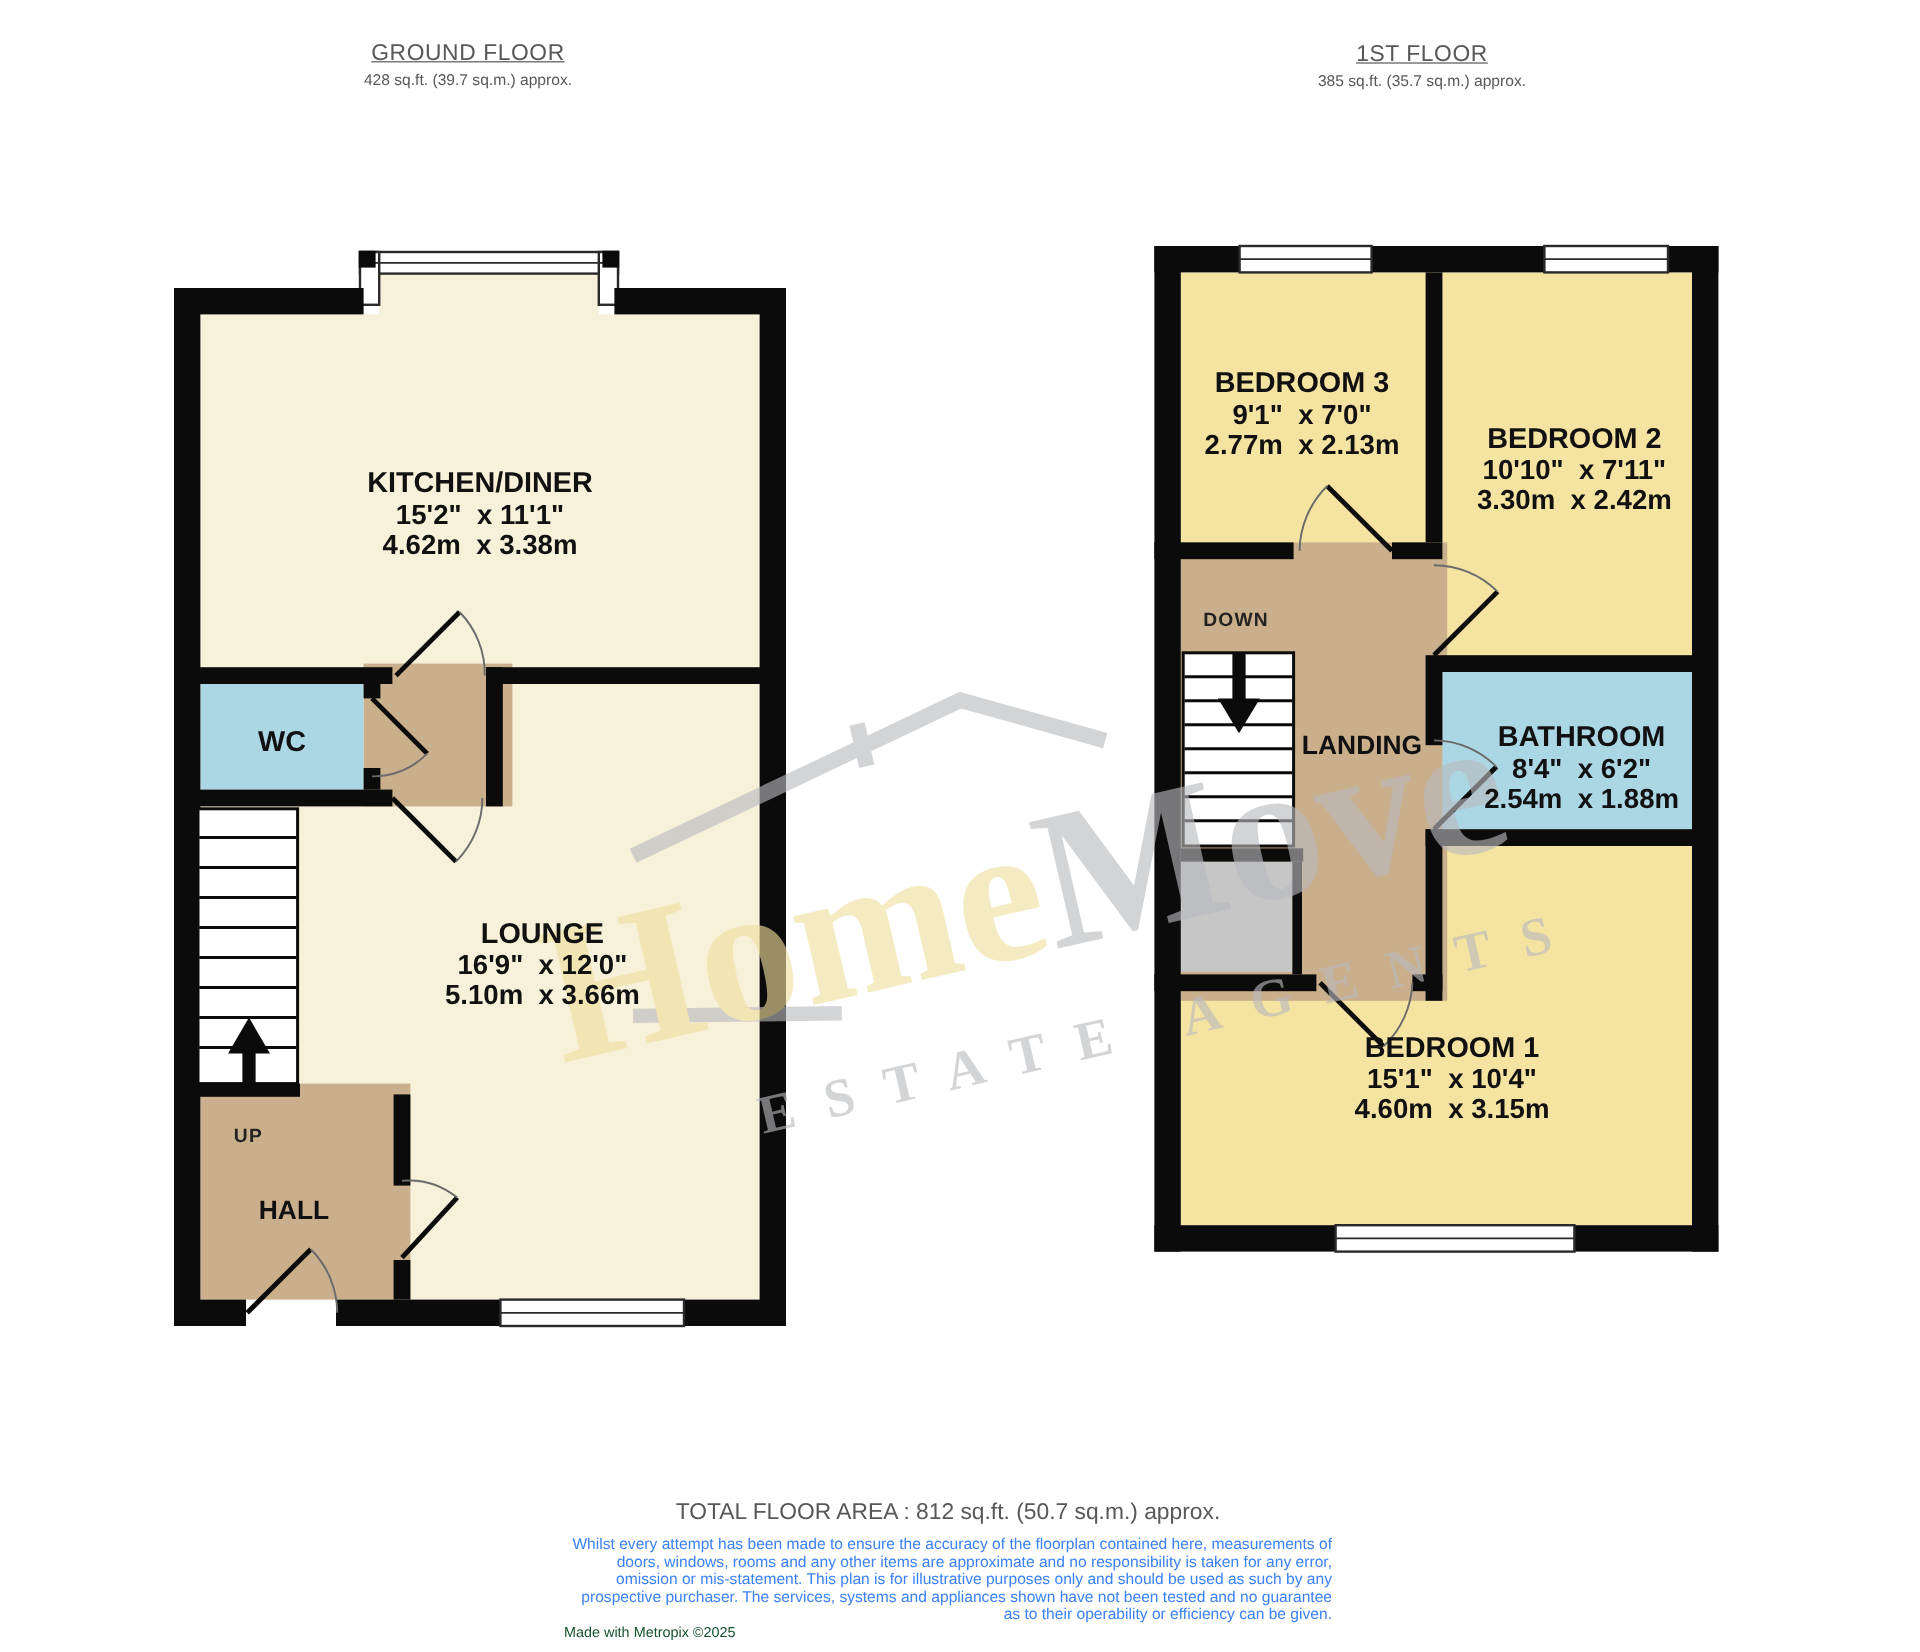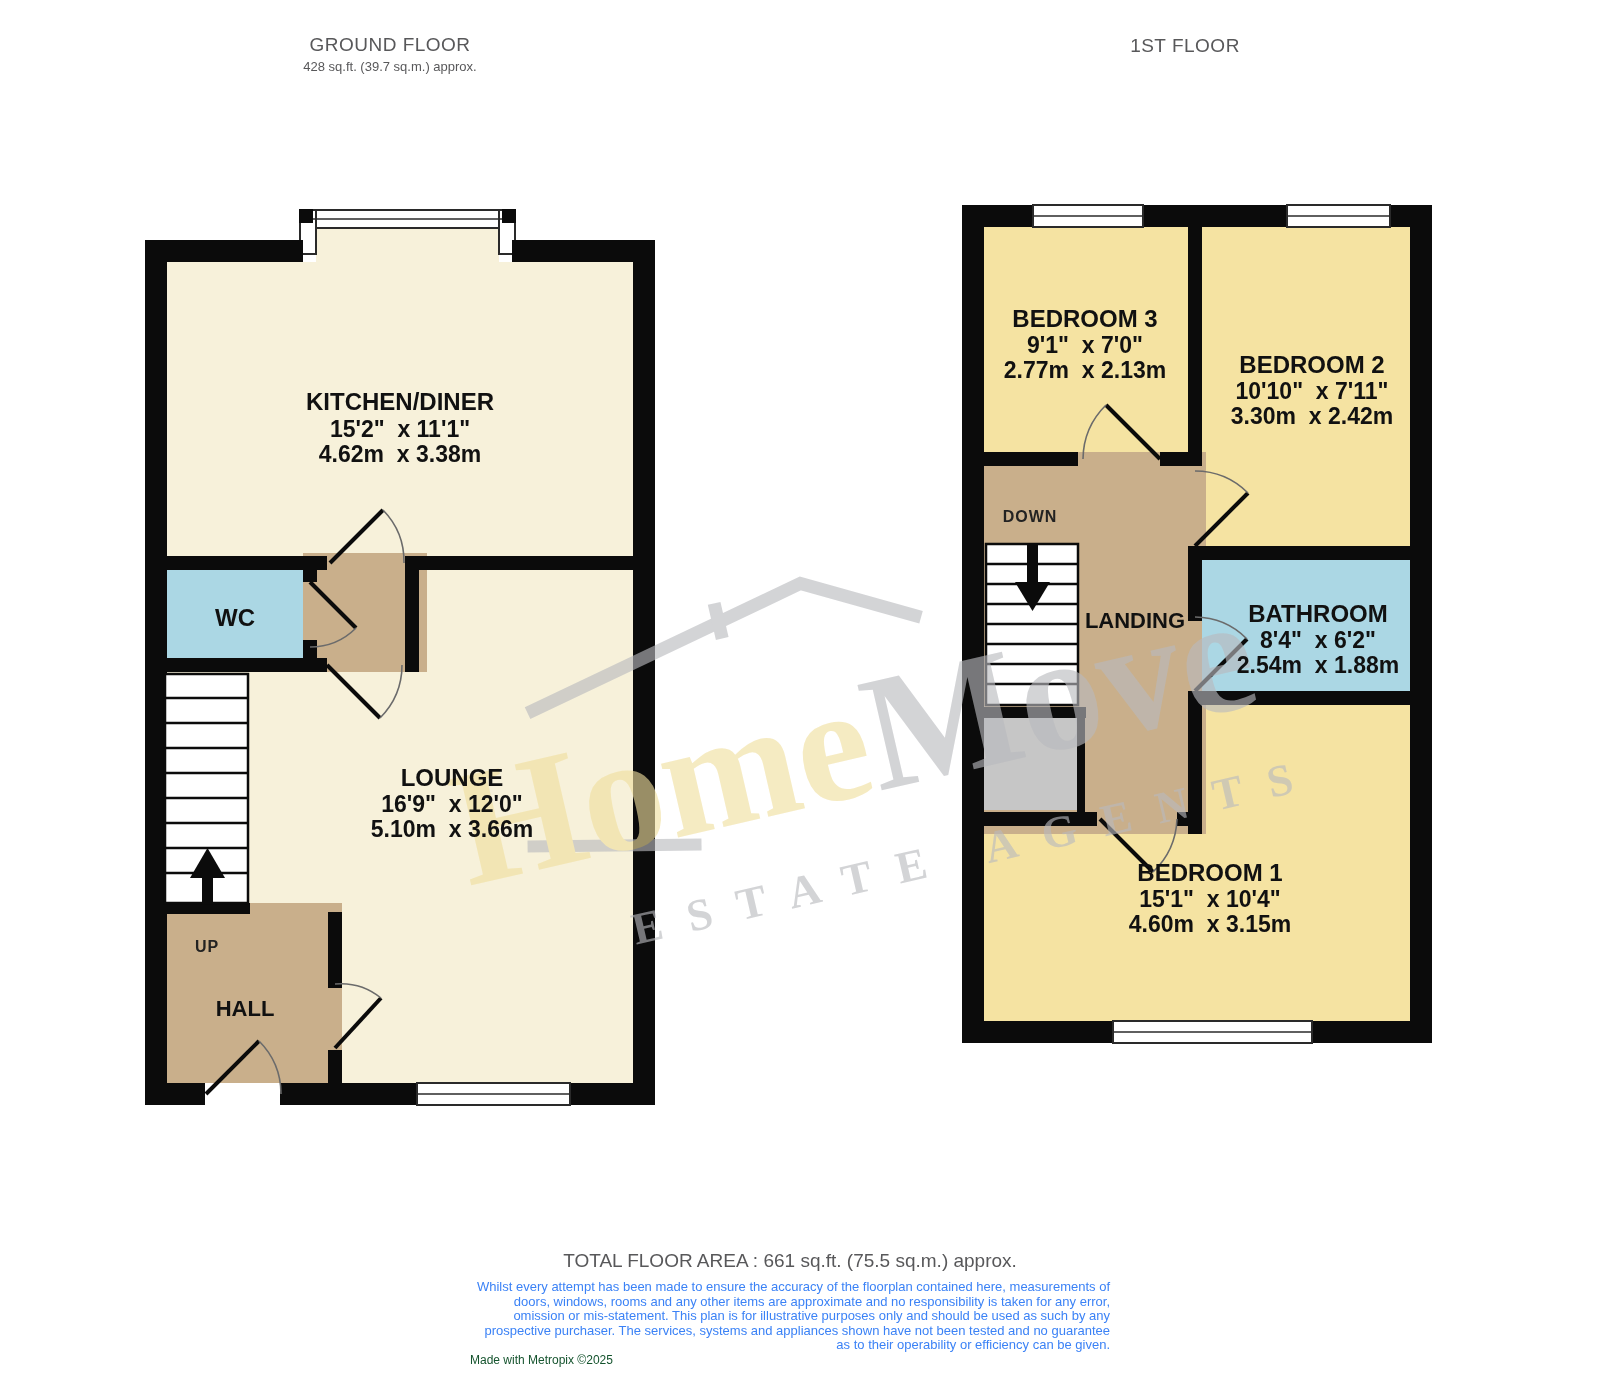--- a/index.html
+++ b/index.html
@@ -4,21 +4,21 @@
 <style>
   html,body{margin:0;padding:0;background:#ffffff;}
   .canvas{
     position:relative;
     width:1600px;height:1377px;
     background:#ffffff;
     font-family:"Liberation Sans", sans-serif;
     overflow:hidden;
   }
   .hdr{position:absolute;text-align:center;color:#58585a;}
-  .hdr .t{font-size:19px;letter-spacing:.5px;}
+  .hdr .t{font-size:19px;letter-spacing:.5px;text-decoration:underline;}
   .hdr .a{font-size:13px;margin-top:3px;}
   .plan-svg{position:absolute;left:0;top:0;}
   .ftr-total{position:absolute;left:290px;top:1250px;width:1000px;text-align:center;
     font-size:19px;color:#58585a;}
   .ftr-disclaimer{position:absolute;left:470px;top:1280px;width:640px;text-align:right;
     font-size:13px;line-height:14.5px;color:#3b82f6;}
   .ftr-credit{position:absolute;left:470px;top:1353px;width:640px;text-align:left;
     font-size:12px;color:#14532d;}
   text{font-family:"Liberation Sans", sans-serif;white-space:pre;}
   .room-name{font-weight:bold;font-size:24px;fill:#111111;}
@@ -36,20 +36,21 @@
 <body>
 
 <div class="canvas">
 
   <div class="hdr" style="left:140px;top:34px;width:500px;">
     <div class="t">GROUND FLOOR</div>
     <div class="a">428 sq.ft. (39.7 sq.m.) approx.</div>
   </div>
   <div class="hdr" style="left:935px;top:35px;width:500px;">
     <div class="t">1ST FLOOR</div>
+    <div class="a">385 sq.ft. (35.7 sq.m.) approx.</div>
   </div>
 
   <svg class="plan-svg" width="1600" height="1377" viewBox="0 0 1600 1377">
 
     <g>
 
       <rect x="167" y="262" width="466" height="821" fill="#F7F1DA"></rect>
       <rect x="316" y="224" width="183" height="42" fill="#F7F1DA"></rect>
       <rect x="303" y="553" width="124" height="119" fill="#C9AF8B"></rect>
       <rect x="167" y="570" width="136" height="88" fill="#ABD7E4"></rect>
@@ -243,17 +244,17 @@
 
       <text class="room-name" x="1210" y="881" text-anchor="middle">BEDROOM 1</text>
       <text class="room-dim" x="1210" y="907" text-anchor="middle">15'1"  x 10'4"</text>
       <text class="room-dim" x="1210" y="932" text-anchor="middle">4.60m  x 3.15m</text>
 
       <text class="small-label" x="1135" y="628" text-anchor="middle">LANDING</text>
       <text class="tiny-label" x="1030" y="522" text-anchor="middle">DOWN</text>
     </g>
   </svg>
 
-  <div class="ftr-total">TOTAL FLOOR AREA : 661 sq.ft. (75.5 sq.m.) approx.</div>
+  <div class="ftr-total">TOTAL FLOOR AREA : 812 sq.ft. (50.7 sq.m.) approx.</div>
   <div class="ftr-disclaimer">Whilst every attempt has been made to ensure the accuracy of the floorplan contained here, measurements of doors, windows, rooms and any other items are approximate and no responsibility is taken for any error, omission or mis-statement. This plan is for illustrative purposes only and should be used as such by any prospective purchaser. The services, systems and appliances shown have not been tested and no guarantee as to their operability or efficiency can be given.</div>
   <div class="ftr-credit">Made with Metropix ©2025</div>
 
 </div>
 
 </body></html>

